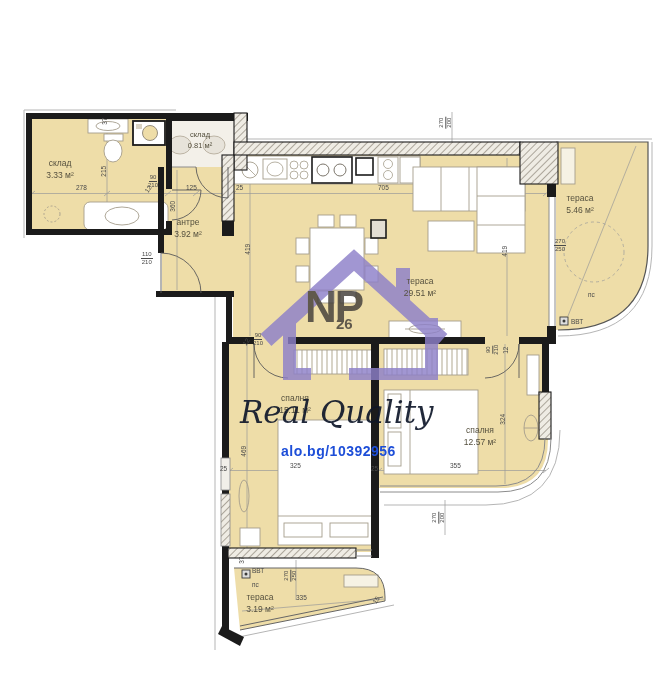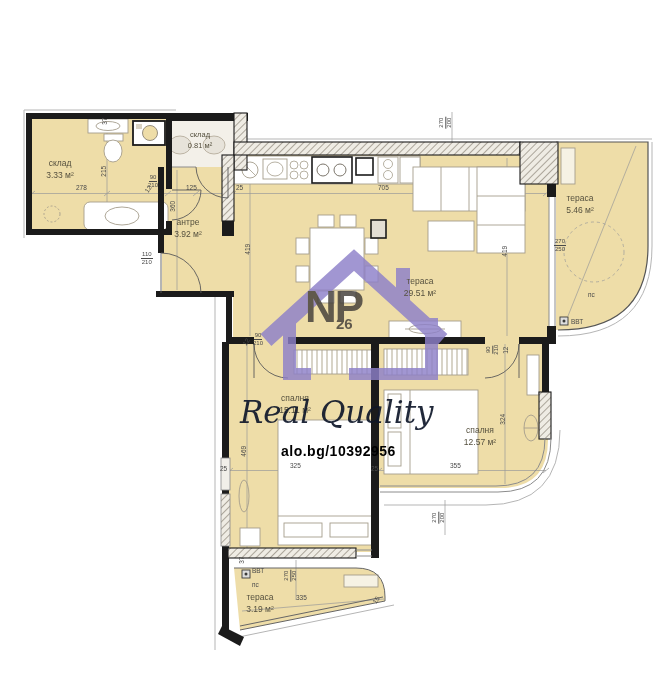--- a/index.html
+++ b/index.html
@@ -19,21 +19,21 @@
             border:2px solid #1b1b1b;text-align:center;padding:2px 0 3px;}
   .unit-box .uid{font-size:12px;font-weight:bold;color:#1b1b1b;border-bottom:1px solid #999;
                  padding-bottom:1px;margin-bottom:2px;}
   .unit-box .uarea{font-size:8px;color:#444;}
   .wm-brand{position:absolute;left:203px;top:366px;font-size:34px;font-weight:bold;
             color:#4e4e4e;letter-spacing:0px;opacity:.88;white-space:nowrap;}
   .wm-tagline{position:absolute;left:240px;top:394px;width:180px;text-align:center;
               font-family:"DejaVu Serif",serif;font-style:italic;font-size:31px;
               color:#0f172a;opacity:.92;white-space:nowrap;}
   .wm-listing{position:absolute;left:281px;top:443px;font-size:14px;font-weight:bold;
-              color:#000000;letter-spacing:.5px;}
+              color:#1d4ed8;letter-spacing:.5px;}
   .annot{position:absolute;font-size:6.5px;color:#4a4a4a;}
 </style>
 </head>
 <body>
 
 <div id="plan">
 
 <svg width="660" height="675" viewBox="0 0 660 675">
   <defs>
     <pattern id="hatchW" width="5" height="5" patternUnits="userSpaceOnUse" patternTransform="rotate(45)">

